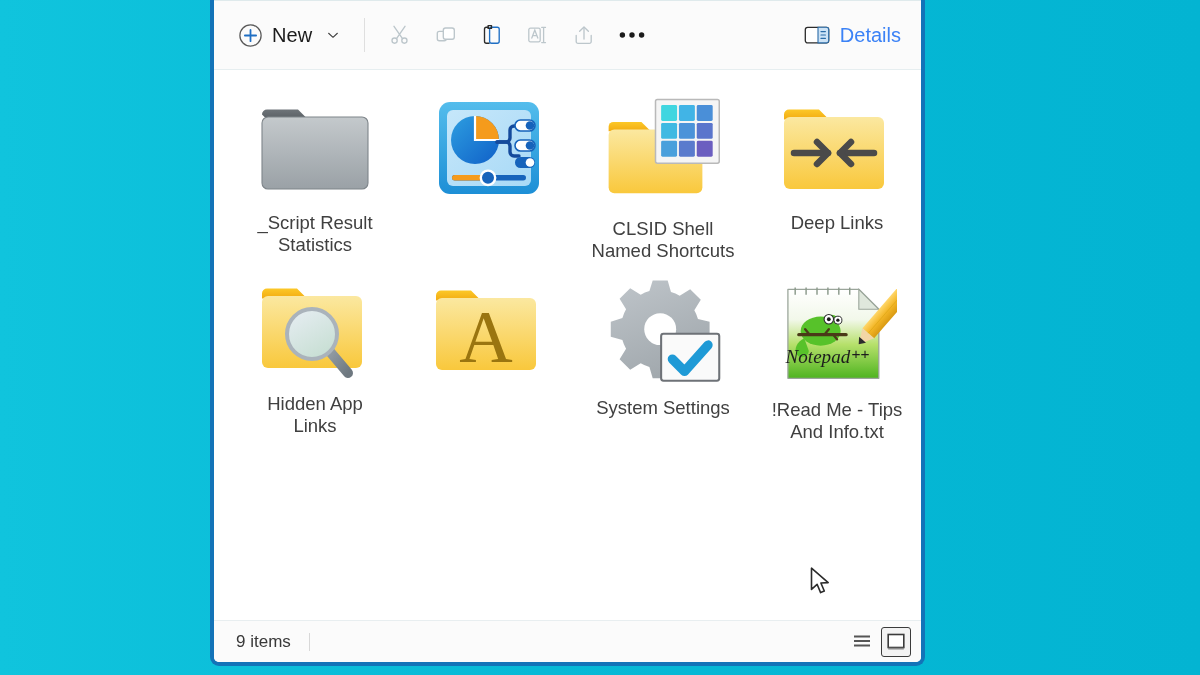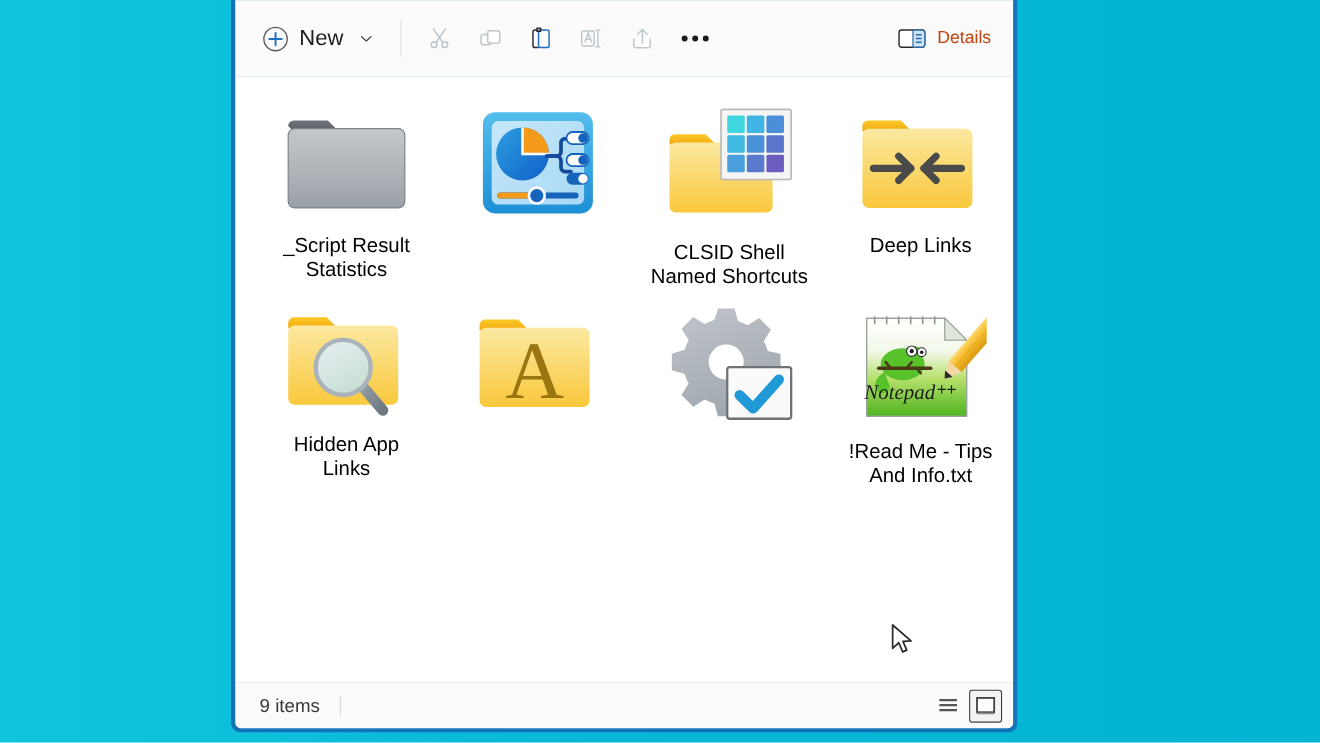--- a/index.html
+++ b/index.html
@@ -65,21 +65,21 @@
     width: 46px; height: 42px;
     display: flex; align-items: center; justify-content: center;
     border-radius: 5px;
     cursor: default;
   }
   #details-button {
     margin-left: auto;
     gap: 10px;
     padding-right: 6px;
   }
-  #details-label { font-size: 16px; color: #c2410c; }
+  #details-label { font-size: 20px; color: #3b82f6; }
 
   
   #content {
     flex: 1;
     background: #fff;
     position: relative;
     overflow: hidden;
     padding: 18px 0 0 0;
   }
   #icon-grid {
@@ -101,21 +101,21 @@
     align-items: center;
     justify-content: center;
     position: relative;
   }
   .item-label {
     margin-top: 8px;
     width: 166px;
     text-align: center;
     font-size: 18.5px;
     line-height: 22px;
-    color: #000000;
+    color: #404040;
     white-space: pre-line;
   }
 
   
   #statusbar {
     height: 42px;
     min-height: 42px;
     background: #fbfbfb;
     border-top: 1px solid #e8eef0;
     display: flex;
@@ -448,20 +448,21 @@
                 <stop offset="0" stop-color="#bfc5ca"></stop>
                   <stop offset="1" stop-color="#a2a9ae"></stop>
               </linearGradient>
             </defs>
             <path fill="url(#gear7)" d="M53 4h16l3.5 12.4a39 39 0 019.3 3.9L93 13.4l11.3 11.3-6.9 11.2a39 39 0 013.9 9.3L113.7 48v16l-12.4 3.5a39 39 0 01-3.9 9.3l6.9 11.2-11.3 11.3-11.2-6.9a39 39 0 01-9.3 3.9L69 108.5H53l-3.5-12.2a39 39 0 01-9.3-3.9l-11.2 6.9L17.7 88l6.9-11.2a39 39 0 01-3.9-9.3L8.3 64V48l12.4-3.9a39 39 0 013.9-9.3L17.7 23.6 29 12.3l11.2 6.9a39 39 0 019.3-3.9z"></path>
             <circle cx="61" cy="56" r="17" fill="#ffffff"></circle>
             <rect x="62" y="61" width="62" height="50" rx="2.5" fill="#fafafa" stroke="#6e7277" stroke-width="2.2"></rect>
             <path d="M74 88l13 13 25-28" fill="none" stroke="#1f9ad6" stroke-width="10" stroke-linecap="round" stroke-linejoin="round"></path>
           </svg>
         </div>
+        <div class="item-label">System Settings</div>
       </div>
 
 
       <div class="grid-item">
         <div class="thumb" style="height:118px;justify-content:flex-end;">
           <svg width="132" height="118" viewBox="0 0 132 118">
             <defs>
               <linearGradient id="npPage" x1="0" y1="0" x2="0" y2="1">
                 <stop offset="0" stop-color="#ffffff"></stop>
                 <stop offset="0.34" stop-color="#f2f8ea"></stop>

